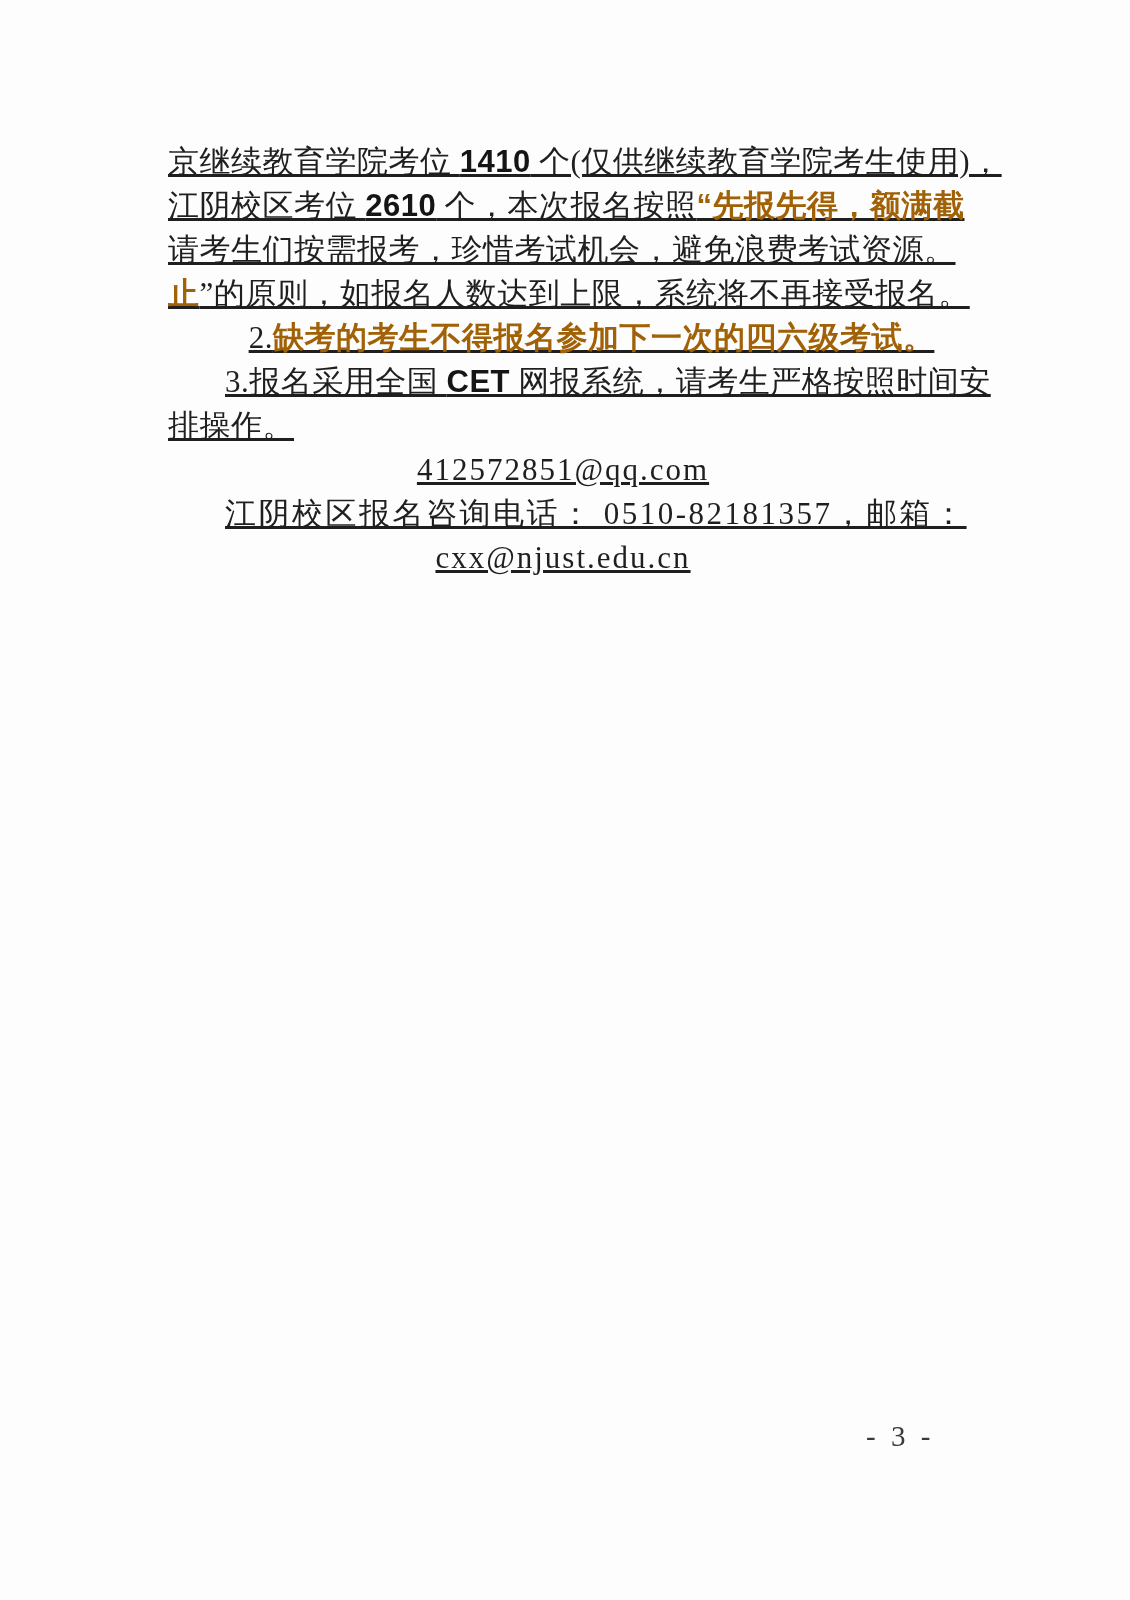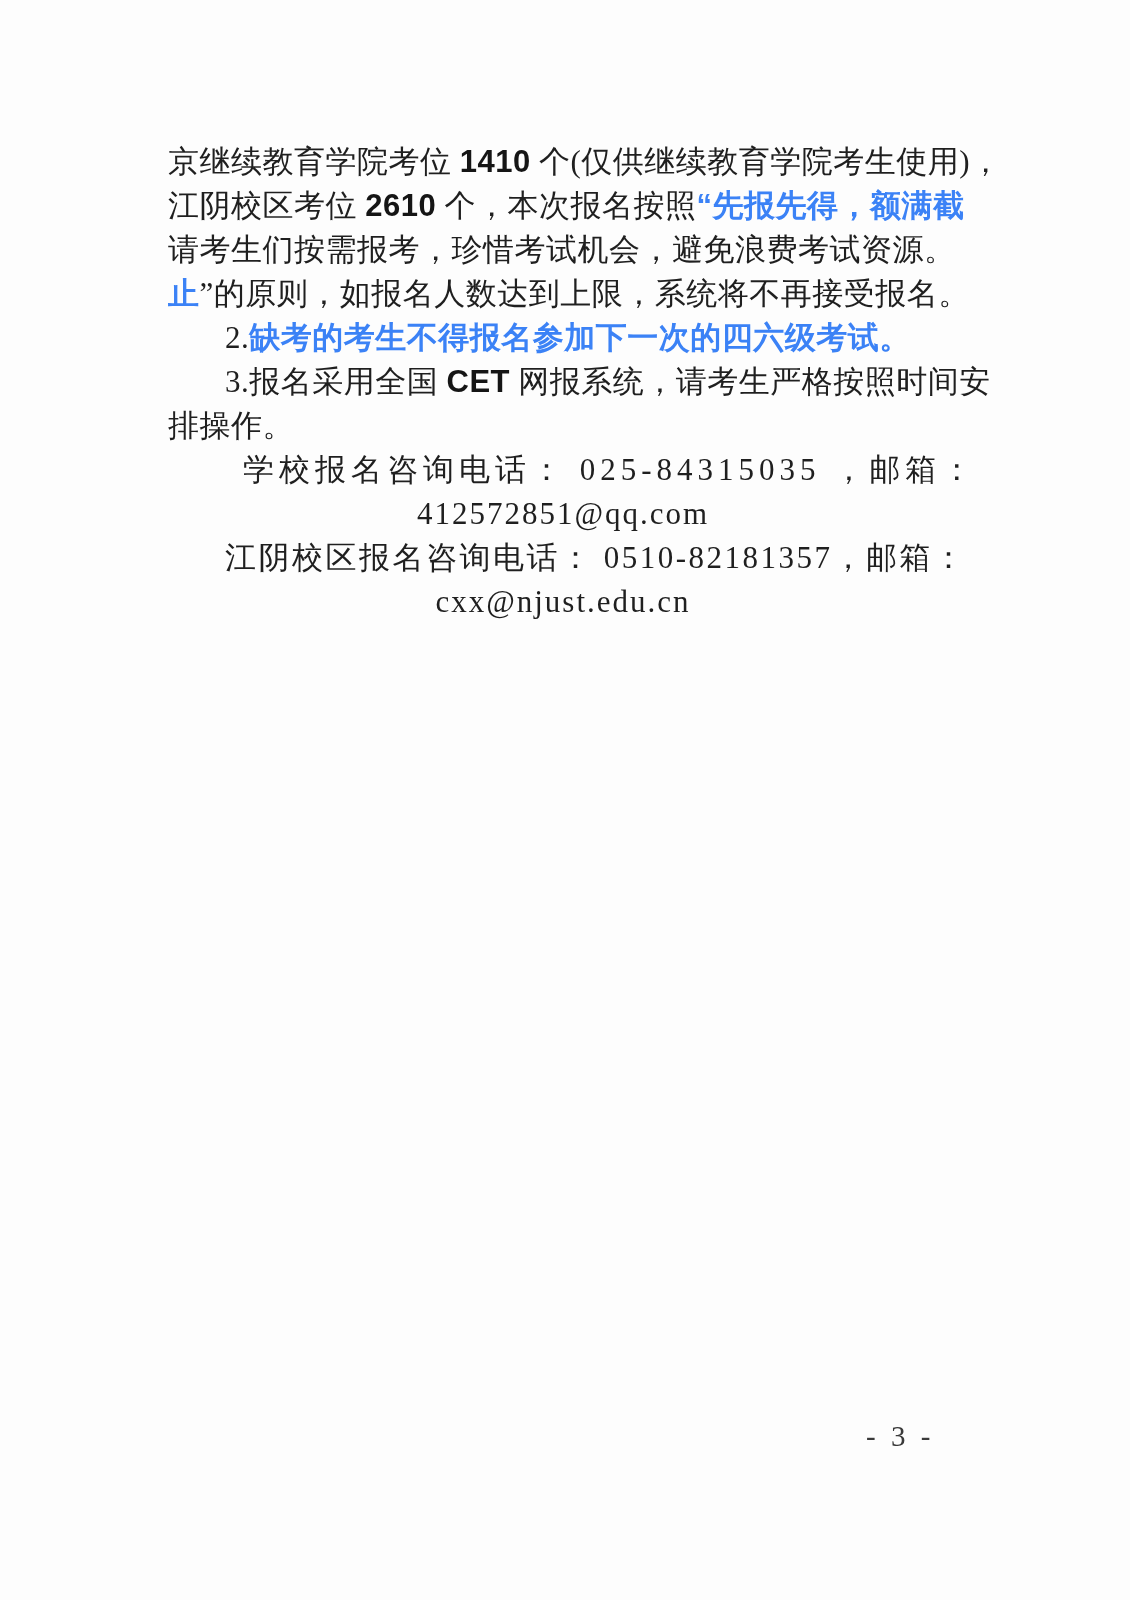--- a/index.html
+++ b/index.html
@@ -22,28 +22,29 @@
     left: 168px;
     top: 140px;
     width: 790px;
   }
   .line {
     height: 44px;
     line-height: 44px;
     font-size: 31px;
     white-space: nowrap;
     letter-spacing: 0.5px;
+    text-decoration: underline;
   }
   .blank { height: 44px; }
-  .ind1 { padding-left: 57px; }
+  .ind1 { padding-left: 57px; text-align: center; }
   .ind2 { padding-left: 75px; }
   .hei  {
     font-family: "Liberation Sans", "DejaVu Sans", sans-serif;
     font-weight: 700;
-    color: #3b82f6;
+    color: #a16207;
   }
   .num  {
     font-family: "Liberation Sans", "DejaVu Sans", sans-serif;
     font-weight: 700;
     color: #151515;
   }
   .spread  { letter-spacing: 5px; }
   .spread2 { letter-spacing: 2.5px; }
   .email   { letter-spacing: 2px; text-align: center; }
   .date-line { text-align: right; letter-spacing: 1px; }
@@ -84,23 +85,20 @@
 
     <div class="line ind1">
       <span>3.报名采用全国 </span><span class="num">CET</span><span> 网报系统，请考生严格按照时间安</span>
     </div>
 
     <div class="line">
       <span>排操作。</span>
     </div>
 
 
-    <div class="line ind2 spread">
-      <span>学校报名咨询电话： 025-84315035 ，邮箱：</span>
-    </div>
 
     <div class="line email">
       <span>412572851@qq.com</span>
     </div>
 
     <div class="line ind1 spread2">
       <span>江阴校区报名咨询电话： 0510-82181357，邮箱：</span>
     </div>
 
     <div class="line email">

